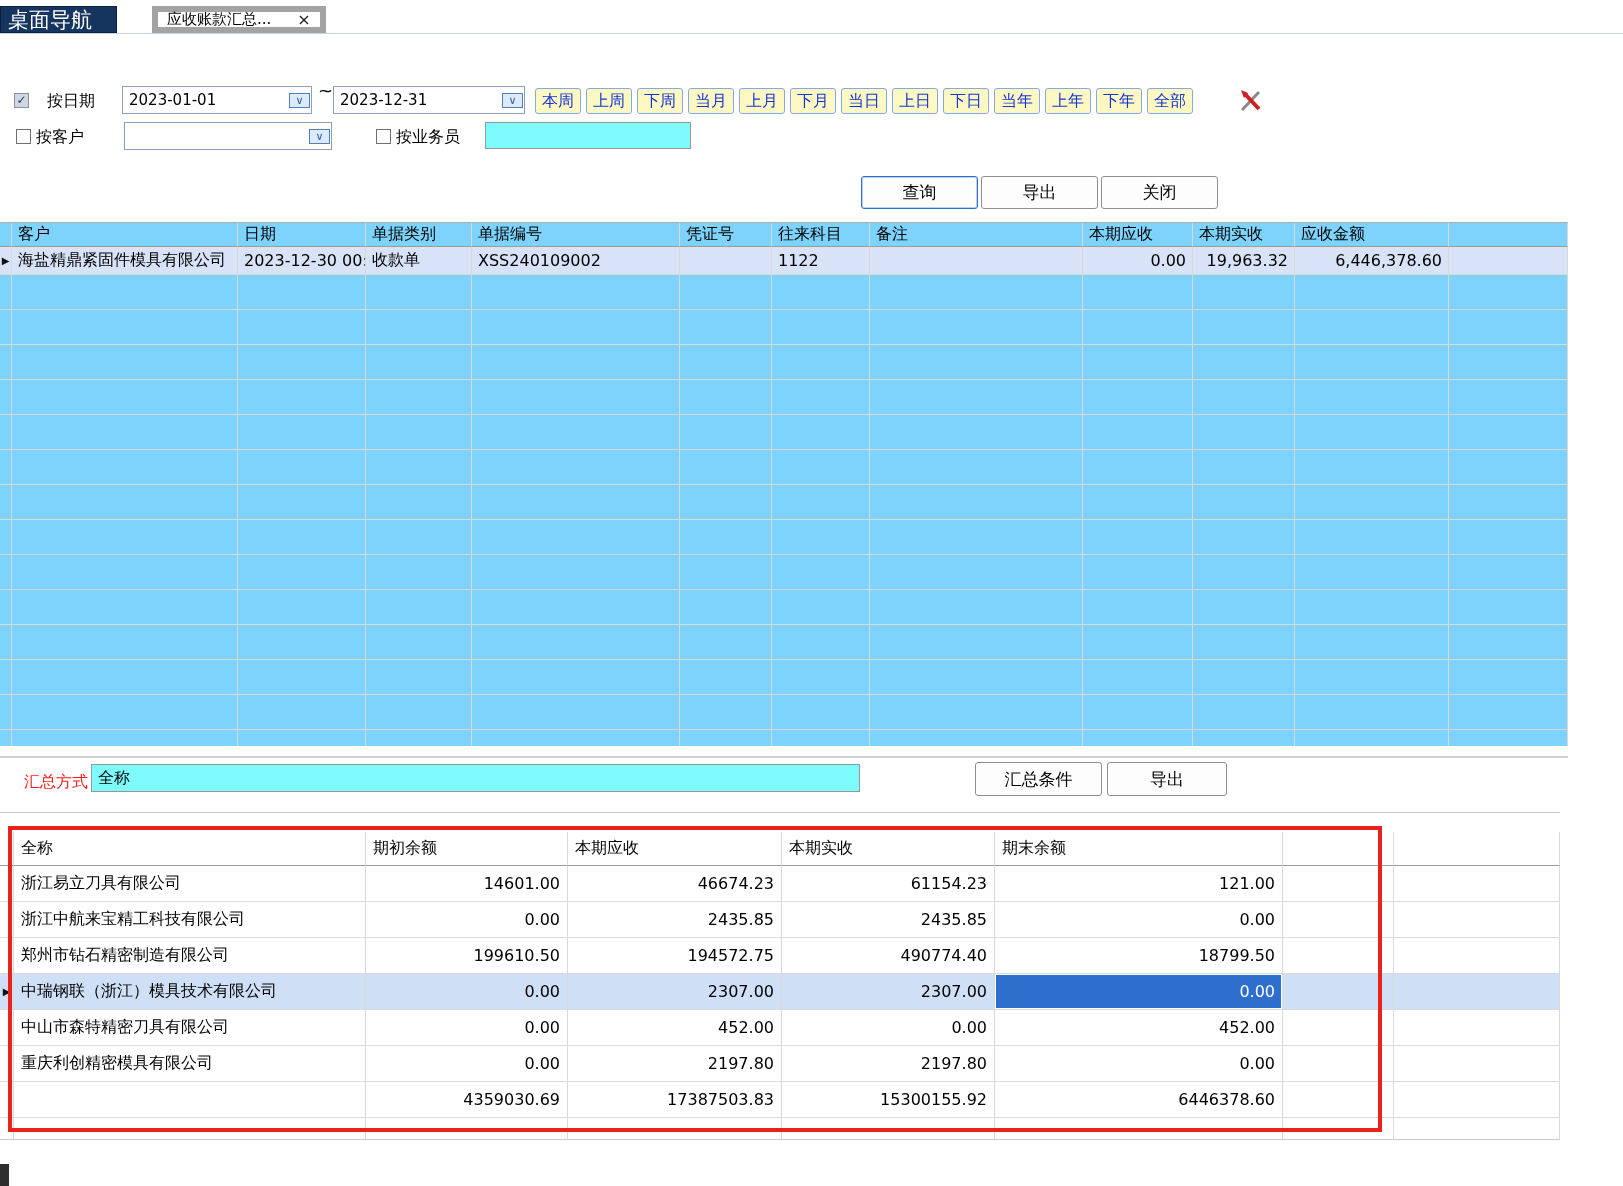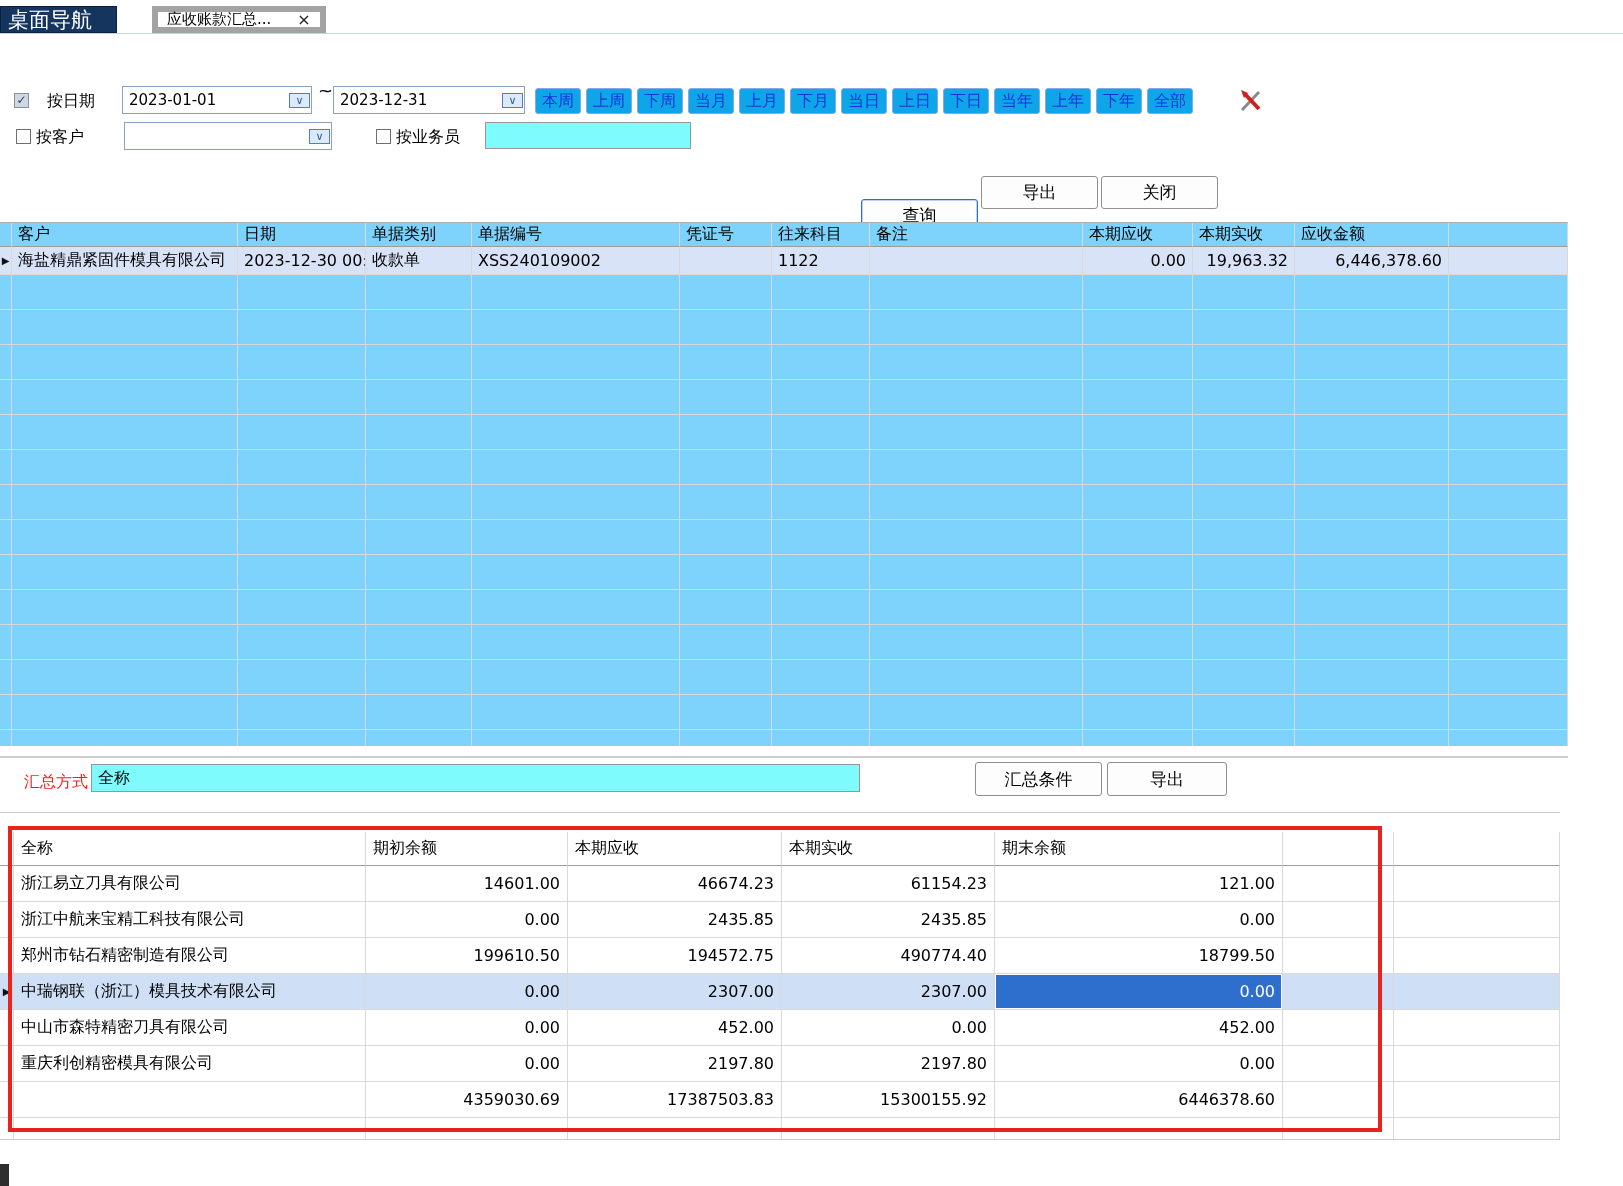--- a/index.html
+++ b/index.html
@@ -19,30 +19,30 @@
   .cb { position:absolute; width:15px; height:15px; border:1px solid #6f6f6f; background:#fff; font-size:12px;
         line-height:13px; text-align:center; color:#3c3c3c; }
   .cb.checked { background:#ccd8e6; border-color:#8f8f8f; }
   .flabel { position:absolute; font-size:16px; color:#000; white-space:nowrap; }
   .combo { position:absolute; background:#fff; border:1px solid #8aa2bd; display:flex; align-items:center; }
   .combo .val { flex:1; padding:3px 6px; font-size:15px; white-space:nowrap; overflow:hidden; }
   .combo .arrow { width:21px; margin:1px; border:1px solid #4f7fc0; background:#ddeafc; color:#2a5ca8;
                   display:flex; align-items:center; justify-content:center; font-size:11px; }
   .tilde { position:absolute; font-size:18px; color:#000; }
   .quickbar { position:absolute; left:535px; top:88px; display:flex; gap:5px; }
-  .quick-btn { border:1px solid #85a9e6; color:#1334d8; background:#0ea5e9; border-radius:3px; font-size:16px;
+  .quick-btn { border:1px solid #85a9e6; color:#1334d8; background:#fef9c3; border-radius:3px; font-size:16px;
                height:26px; padding:0 6px; white-space:nowrap; font-family:inherit; cursor:pointer; }
   .clear-icon { position:absolute; left:1238px; top:88px; width:26px; height:26px; }
   .cyan { background:#7efbfc; border:1px solid #979797; }
   .inputfield { position:absolute; font-size:16px; padding:3px 6px; font-family:inherit; }
 
   
   .btn { position:absolute; width:117px; height:33px; background:#fdfdfd; border:1px solid #8f8f8f; border-radius:3px;
          font-size:17px; display:flex; align-items:center; justify-content:center; font-family:inherit; cursor:pointer; color:#000; }
-  .btn.primary { border:1px solid #2f6fd0; box-shadow:inset 0 0 0 1px #b9d2f3;margin-top:23px; }
+  .btn.primary { border:1px solid #2f6fd0; box-shadow:inset 0 0 0 1px #b9d2f3; }
 
   
   .mtable { position:absolute; left:0; top:222px; width:1568px; height:524px; overflow:hidden;
             border-top:1px solid #b0b0b0; background:#7dd3fc; }
   .mrow { display:grid; grid-template-columns:12px 226px 128px 106px 208px 92px 98px 213px 110px 102px 154px 119px; height:35px; }
   .mrow.header { height:24px; }
   .mrow.data { height:28px; background:#d9e3f8; }
   .mcell { border-right:1px solid #d9d9d9; border-bottom:1px solid #d9d9d9; padding:1px 6px; font-size:16px;
            white-space:nowrap; overflow:hidden; display:flex; align-items:center; color:#000; }
   .mrow.header .mcell { border-bottom:1px solid #9c9c9c; }

